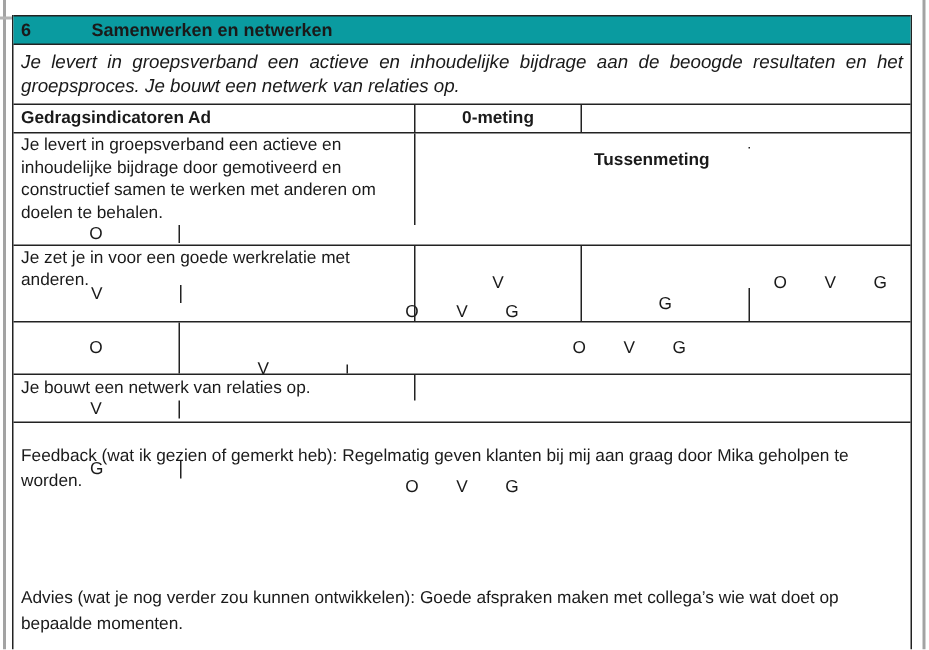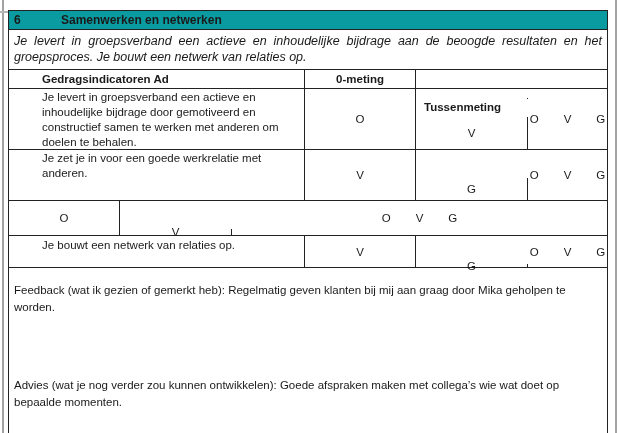--- a/index.html
+++ b/index.html
@@ -49,40 +49,40 @@
     border-bottom: 1.5px solid #222;
   }
 
   
   .thead { display: flex; height: 18.5px; border-bottom: 1.5px solid #222; }
   .thead .cell {
     font-weight: bold; font-size: 11.5px; line-height: 16px;
     padding-top: 1px;
   }
   .trow { display: flex; border-bottom: 1.5px solid #222; }
-  .c1 { width: 268px; border-right: 1.5px solid #222; padding-left: 5px; margin-left: 28px; }
+  .c1 { width: 268px; border-right: 1.5px solid #222; padding-left: 5px; }
   .c2 { width: 111px; border-right: 1.5px solid #222; }
   .c3 { width: 112px; border-right: 1.5px solid #222; margin-top: 28px; }
   .c4 { flex: 1; }
   .thead .c2 { text-align: center; }
   .thead .c3 { padding-left: 8px; }
   .thead .c4 { padding-left: 9px; }
 
   .trow .c1 {
     font-size: 11.5px; line-height: 15px; padding-top: 1.5px; padding-right: 4px;
   }
   .mark-cell {
     display: flex; align-items: center; justify-content: center;
     font-size: 11.5px;
   }
   .mark-triple { gap: 25px; }
-  .r1 { height: 61px; }
+  .r1 { height: 75px; flex-direction: column; }
   .r2 { height: 51.5px; }
   .r3 { height: 35px; }
-  .r4 { height: 32px; }
+  .r4 { height: 32px; flex-direction: column; }
 
   
   .notes {
     padding: 14px 12px 0 5px;
     font-size: 11.5px; line-height: 17px;
   }
   .advies-p { margin-top: 61px; }
 </style>
 </head>
 <body>

